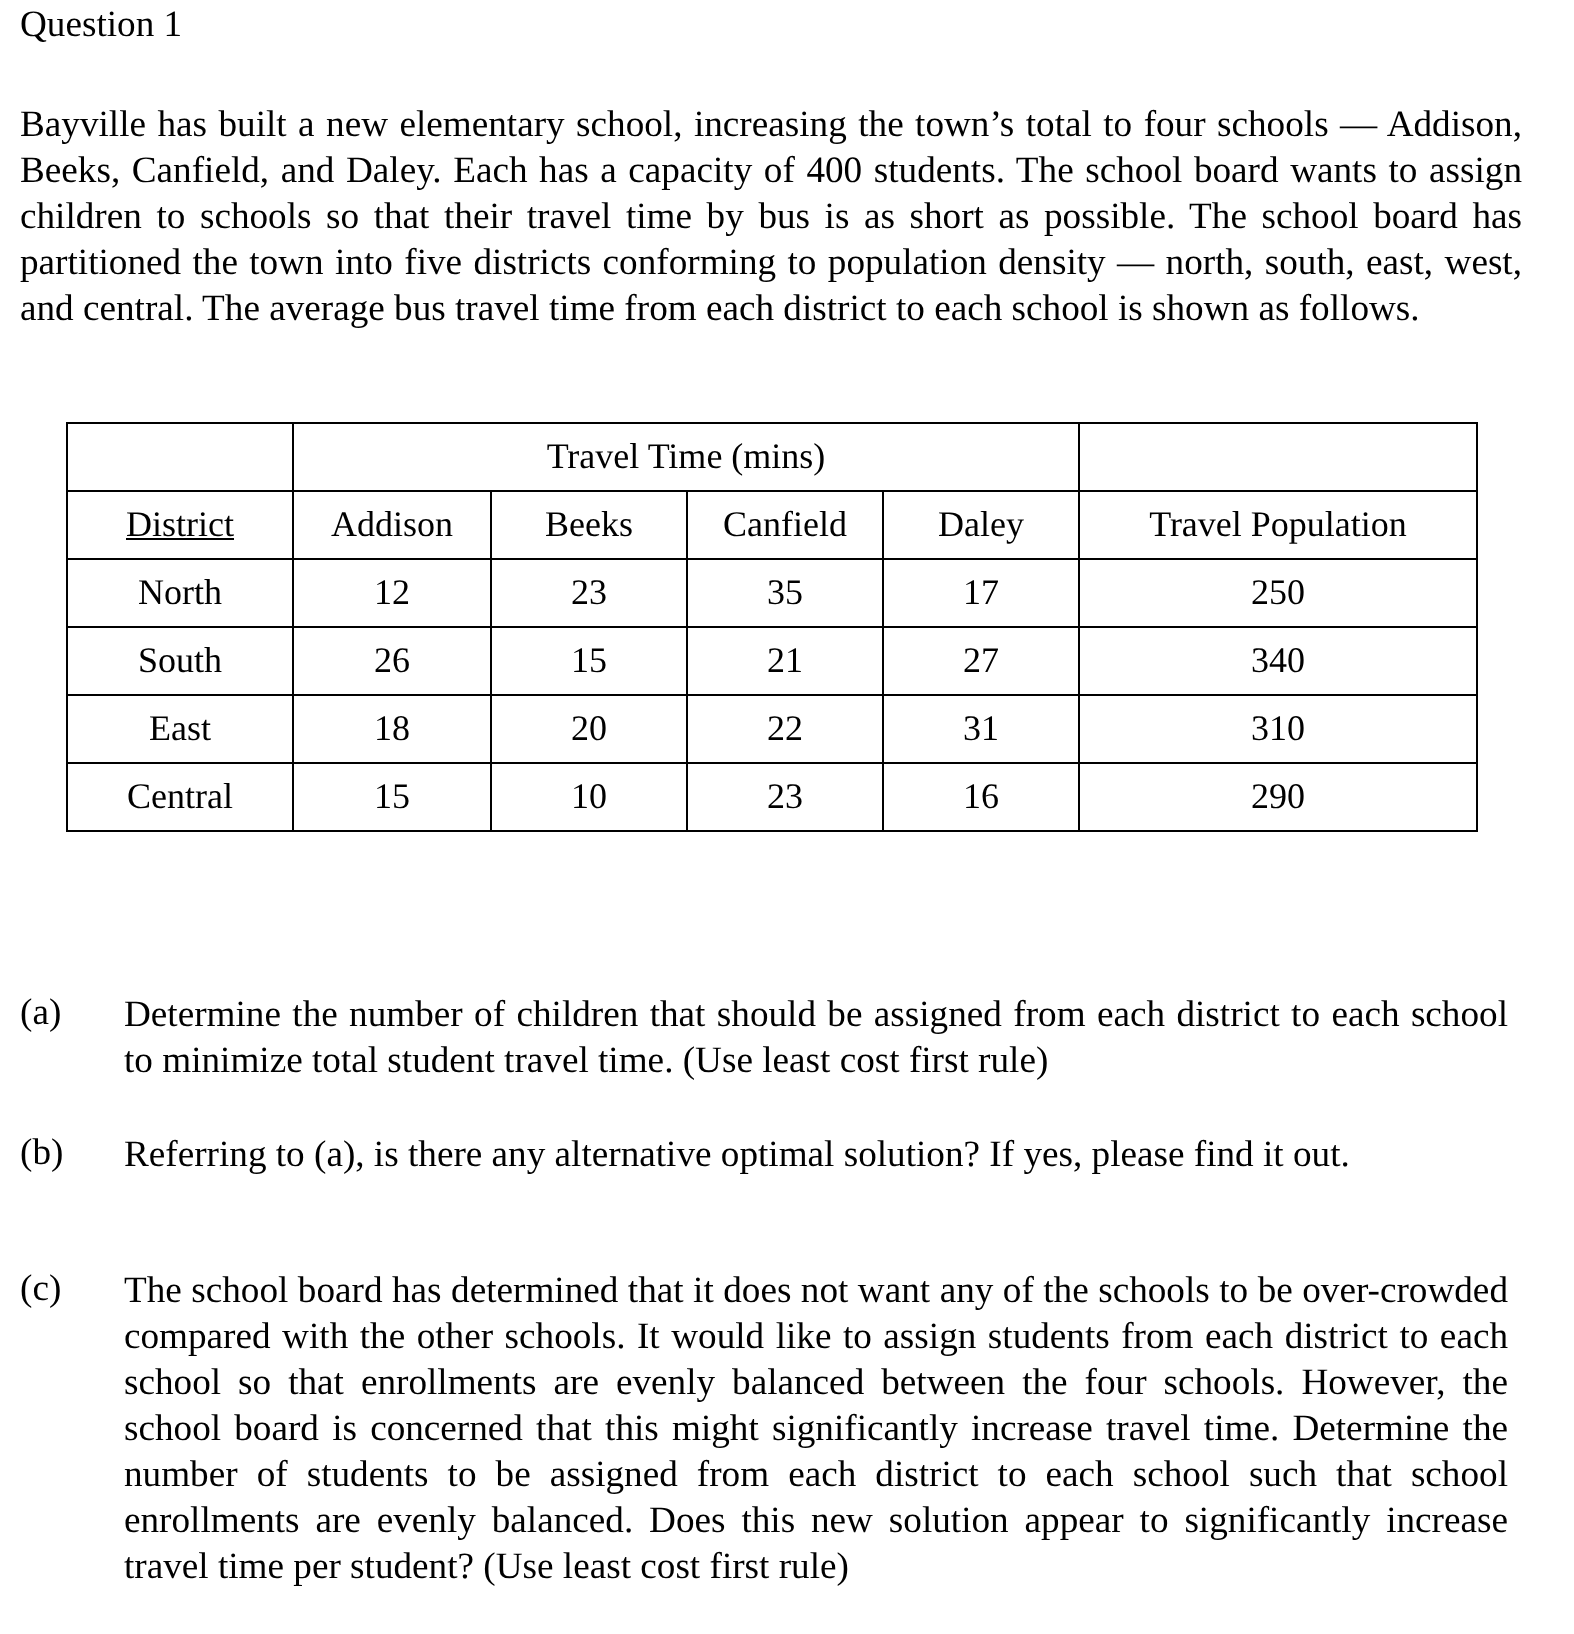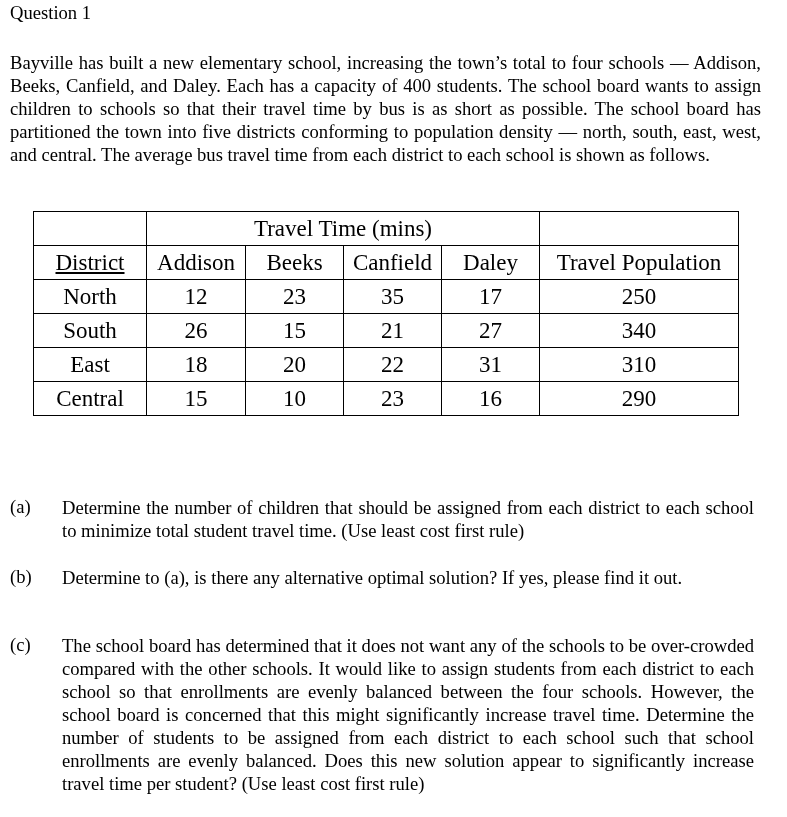--- a/index.html
+++ b/index.html
@@ -11,21 +11,21 @@
   .title {
     position: absolute; left: 10px; top: 2px;
     line-height: 22px;
   }
   .intro {
     position: absolute; left: 10px; top: 51px; width: 751px;
     line-height: 23px; text-align: justify; margin: 0;
   }
   table.tt {
     position: absolute; left: 33px; top: 211px;
-    border-collapse: collapse; font-size: 23px;
+    border-collapse: collapse; font-size: 18px;
   }
   table.tt td {
     border: 1.4px solid #000; text-align: center; padding: 0;
     vertical-align: middle;
   }
   table.tt tr.r-top td { height: 33px; }
   table.tt tr.r-head td { height: 33px; }
   table.tt tr.r-data td { height: 33px; }
   .c0 { width: 112px; text-decoration: underline; }
   .c1 { width: 98px; }
@@ -102,19 +102,19 @@
 </tbody>
   </table>
 
 <div class="q" id="qa">
   <span class="lbl">(a)</span>
   <p class="txt">Determine the number of children that should be assigned from each district to each school to minimize total student travel time. (Use least cost first rule)</p>
 </div>
 
 <div class="q" id="qb">
   <span class="lbl">(b)</span>
-  <p class="txt">Determine to (a), is there any alternative optimal solution? If yes, please find it out.</p>
+  <p class="txt">Referring to (a), is there any alternative optimal solution? If yes, please find it out.</p>
 </div>
 
 <div class="q" id="qc">
   <span class="lbl">(c)</span>
   <p class="txt">The school board has determined that it does not want any of the schools to be over-crowded compared with the other schools. It would like to assign students from each district to each school so that enrollments are evenly balanced between the four schools. However, the school board is concerned that this might significantly increase travel time. Determine the number of students to be assigned from each district to each school such that school enrollments are evenly balanced. Does this new solution appear to significantly increase travel time per student? (Use least cost first rule)</p>
 </div>
 
 </body></html>

